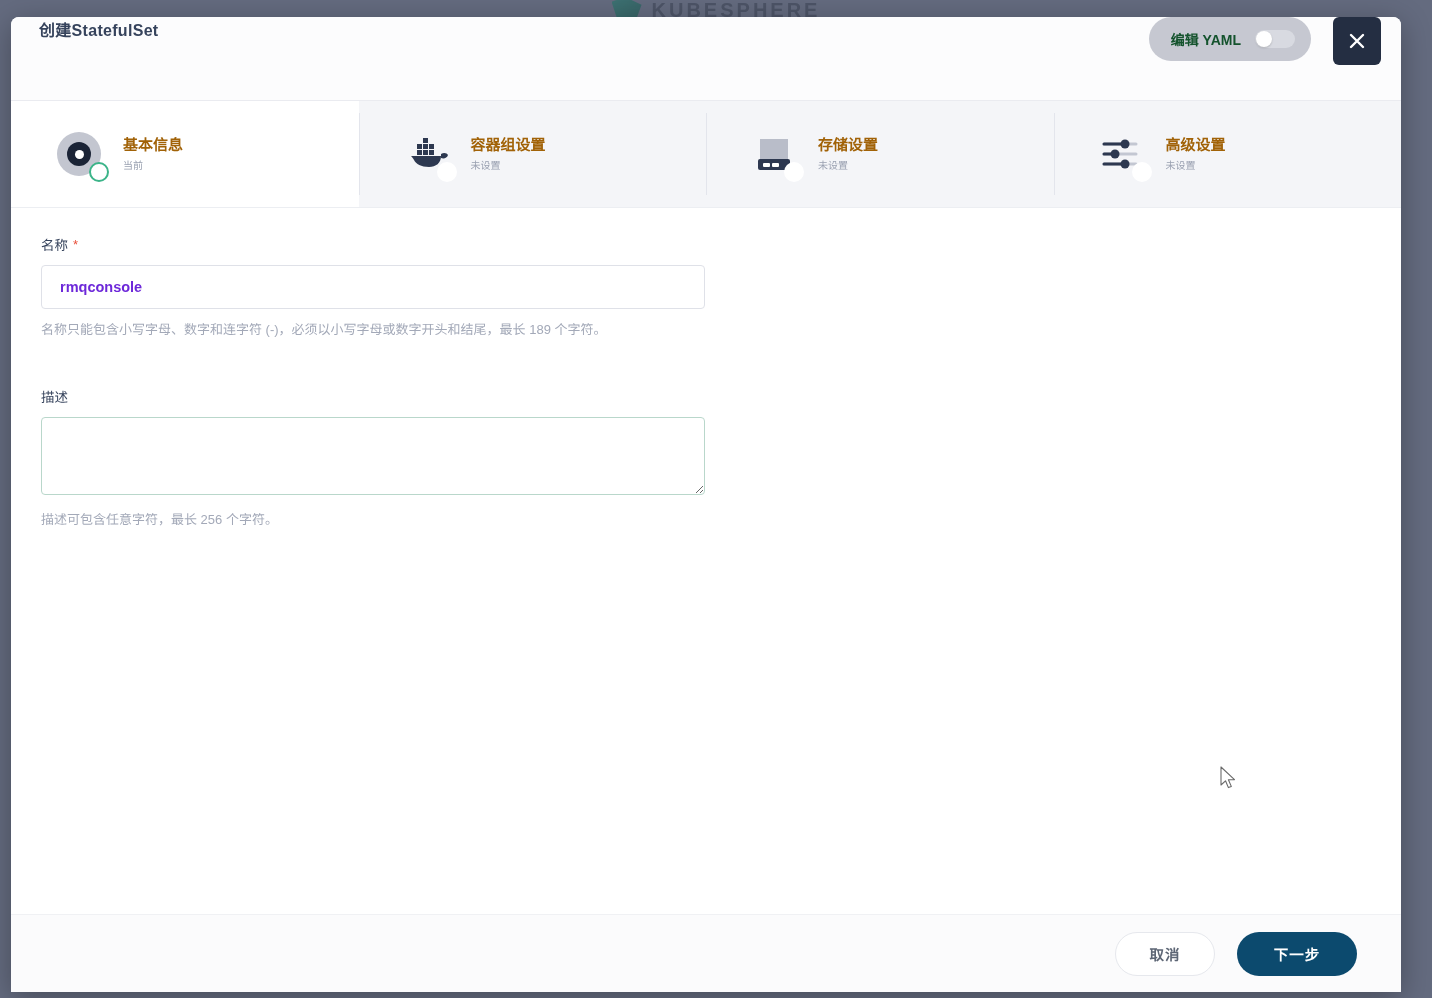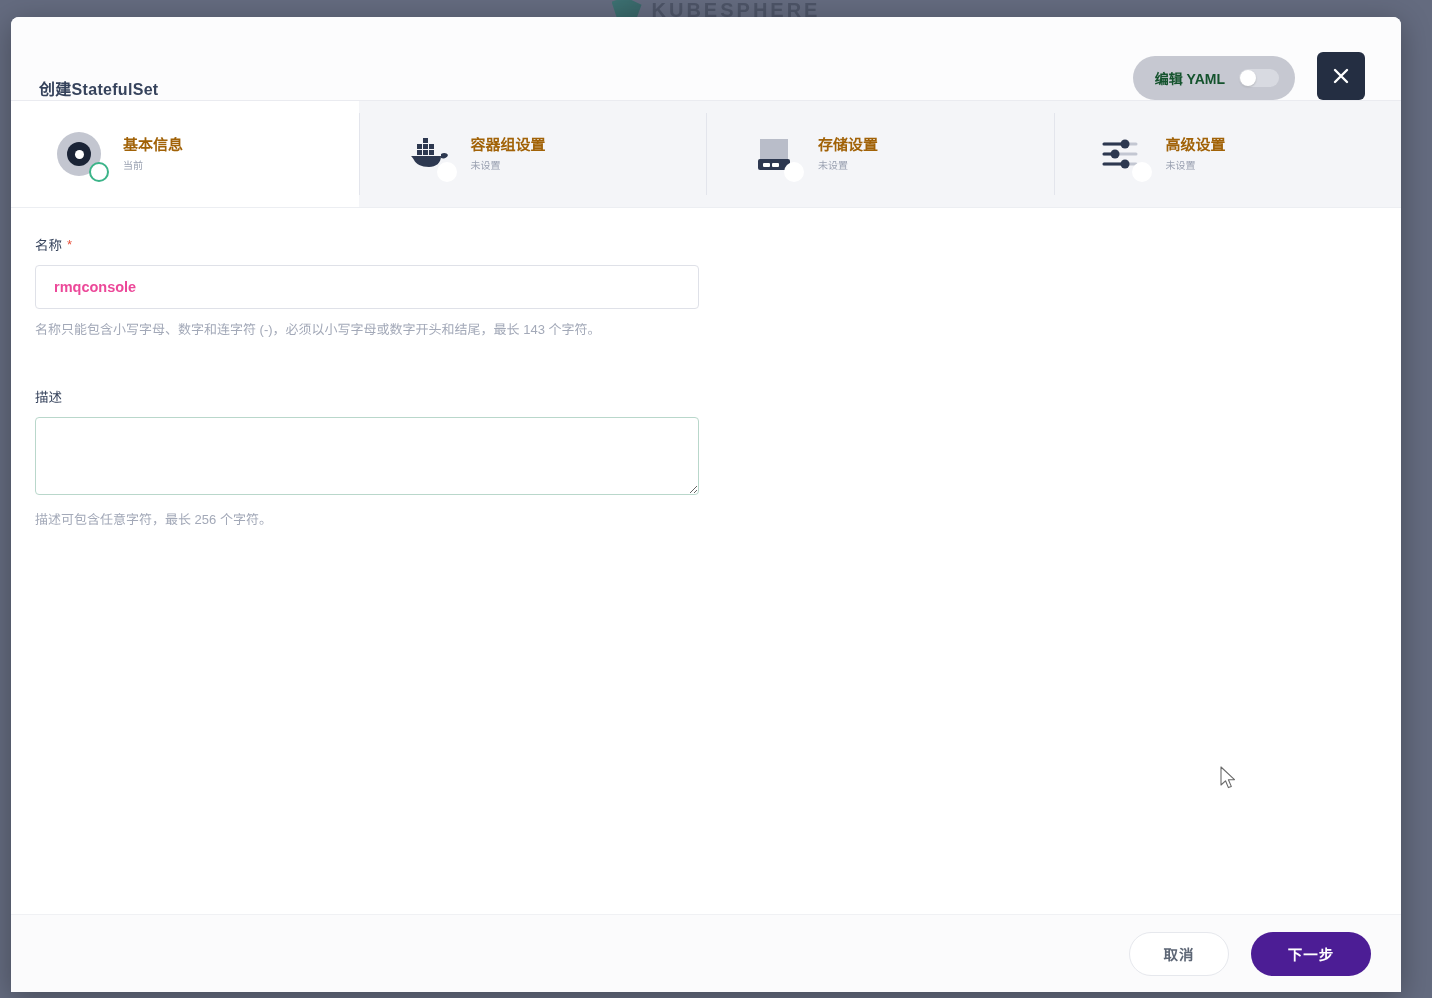--- a/index.html
+++ b/index.html
@@ -69,22 +69,22 @@
     overflow: hidden;
   }
 
   
   .modal-header {
     height: 84px;
     min-height: 84px;
     background: #fcfcfd;
     border-bottom: 1px solid #eaebf0;
     display: flex;
-    align-items: flex-end;
-    padding: 0 36px 0 28px;
+    align-items: flex-start;
+    padding: 0 20px 0 28px;
     box-sizing: border-box;
   }
   .modal-title {
     font-size: 16px;
     font-weight: 700;
     color: #36435c;
     letter-spacing: .3px;
     flex: 1;
   }
   .yaml-toggle {
@@ -218,21 +218,21 @@
   .icon-ring .inner::after {
     content: "";
     width: 9px; height: 9px; border-radius: 50%;
     background: #ffffff;
   }
 
   
   .modal-body {
     flex: 1;
     background: #ffffff;
-    padding: 26px 30px 0 24px;
+    padding: 26px 30px 0 30px;
     box-sizing: border-box;
     overflow: hidden;
   }
   .form-row {
     display: flex;
     gap: 32px;
   }
   .form-col { width: 664px; }
   .field-label {
     font-size: 13.5px;
@@ -250,21 +250,21 @@
   .text-input {
     width: 100%;
     height: 44px;
     box-sizing: border-box;
     border: 1px solid #dfe1e8;
     border-radius: 4px;
     background: #ffffff;
     padding: 0 18px;
     font-size: 14.5px;
     font-weight: 700;
-    color: #ec4899;
+    color: #6d28d9;
     font-family: "Liberation Sans", sans-serif;
     outline: none;
   }
   .text-input::placeholder { font-weight: 400; color: #b5bac6; }
   .helper {
     margin-top: 10px;
     font-size: 13px;
     line-height: 1.62;
     color: #a3a9b8;
     max-width: 660px;
@@ -288,21 +288,21 @@
   
   .modal-footer {
     height: 78px;
     min-height: 78px;
     background: #fbfbfc;
     border-top: 1px solid #f0f1f4;
     display: flex;
     align-items: center;
     justify-content: flex-end;
     gap: 22px;
-    padding-right: 30px;
+    padding-right: 44px;
     box-sizing: border-box;
   }
   .btn {
     border: none;
     border-radius: 22px;
     height: 44px;
     font-size: 14.5px;
     font-weight: 700;
     font-family: "Liberation Sans", sans-serif;
     cursor: pointer;
@@ -310,21 +310,21 @@
   }
   .btn-cancel {
     width: 100px;
     background: #ffffff;
     color: #5d6madd;
     color: #5d6675;
     border: 1px solid #e6e8ed;
   }
   .btn-next {
     width: 120px;
-    background: #4c1d95;
+    background: #0c4a6e;
     color: #ffffff;
   }
 
   
   .cursor {
     position: absolute;
     left: 1219px;
     top: 766px;
     pointer-events: none;
   }
@@ -443,21 +443,21 @@
   <div class="modal-body">
 
     <div class="form-row">
 
       <div class="form-col">
         <div class="field-label">
           <span>名称</span>
           <span class="req">*</span>
         </div>
         <input class="text-input" type="text" value="rmqconsole" style="">
-        <div class="helper">名称只能包含小写字母、数字和连字符 (-)，必须以小写字母或数字开头和结尾，最长 143 个字符。</div>
+        <div class="helper">名称只能包含小写字母、数字和连字符 (-)，必须以小写字母或数字开头和结尾，最长 189 个字符。</div>
       </div>
 
 
     </div>
 
     <div class="desc-block">
       <div class="field-label">
         <span>描述</span>
       </div>
       <textarea class="textarea" style=""></textarea>

